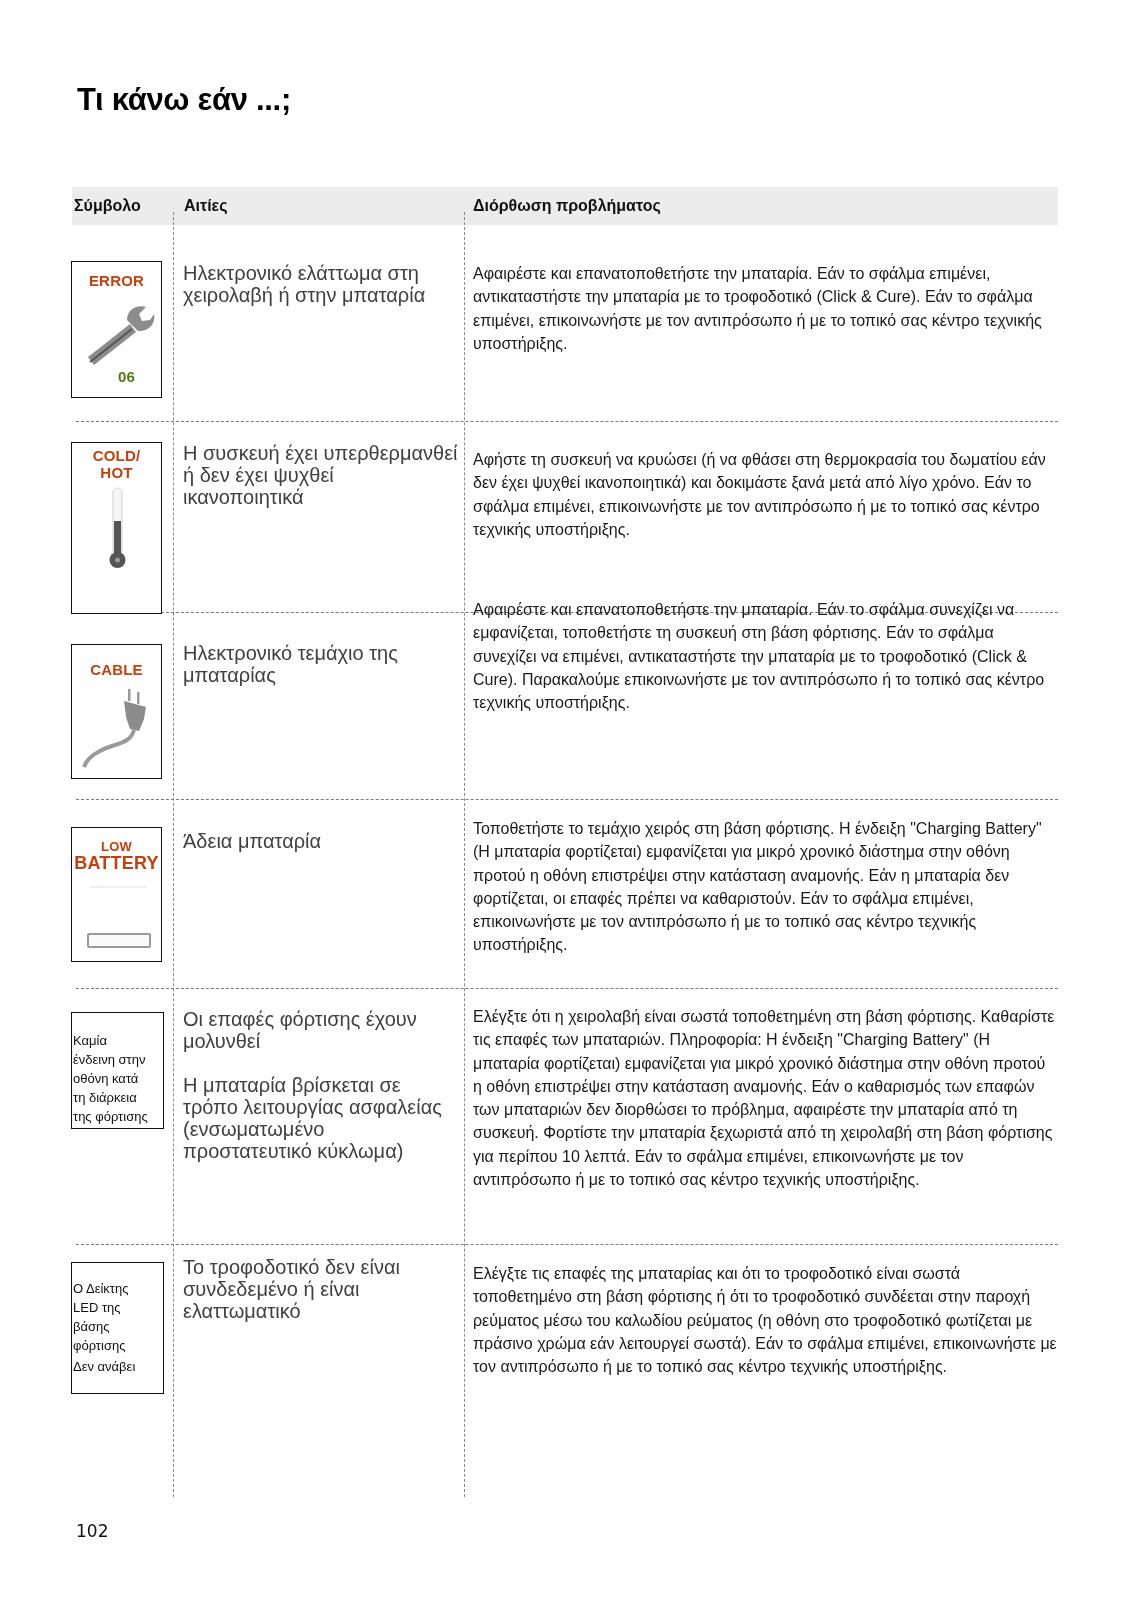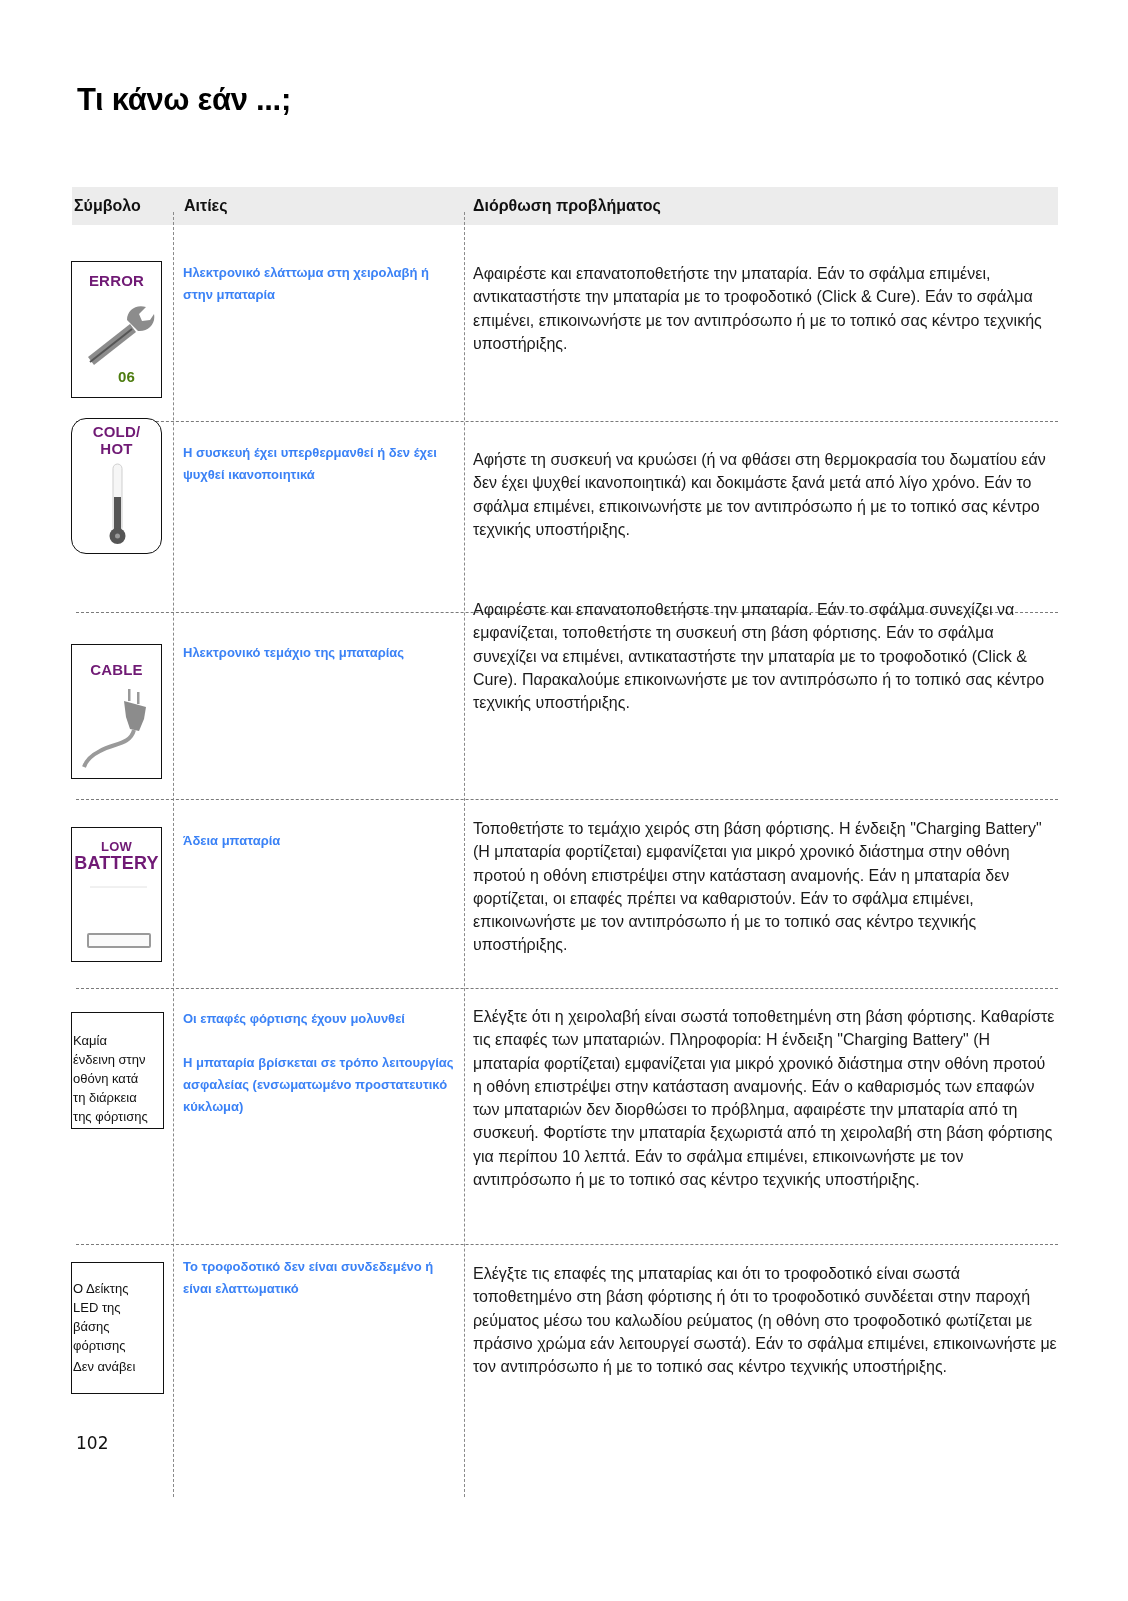--- a/index.html
+++ b/index.html
@@ -38,34 +38,34 @@
     }
     .symbol-text {
       position: absolute; left: 71px; width: 93px; box-sizing: border-box;
       border: 1px solid #111; padding: 18px 1px 6px 1px;
       font-size: 13px; line-height: 19px; color: #111;
     }
     .symbol-text.led { padding-top: 16px; }
     .symbol-text div { white-space: nowrap; }
     .icon-label {
       position: absolute; width: 100%; text-align: center;
-      font-size: 15px; font-weight: bold; color: #701a75; letter-spacing: 0.2px;
+      font-size: 15px; font-weight: bold; color: #c2410c; letter-spacing: 0.2px;
       filter: blur(0.5px);
     }
     .cause {
       position: absolute; left: 183px; width: 275px;
-      font-size: 13px; line-height: 22px; color: #3b82f6; font-weight: bold;
+      font-size: 20px; line-height: 22px; color: #404040;
     }
     .cause p { margin: 0 0 22px 0; }
     .fix {
       position: absolute; left: 473px; width: 585px;
       font-size: 16px; line-height: 23.3px; color: #1a1a1a;
     }
     .page-number {
-      position: absolute; left: 76px; top: 1433px; font-size: 17px;
+      position: absolute; left: 76px; top: 1521px; font-size: 17px;
       font-family: "DejaVu Sans", sans-serif; color: #111;
     }
     svg { position: absolute; }
   </style>
 </head>
 <body>
 
 <div class="title">Τι κάνω εάν ...;</div>
 
 <div class="header-row">
@@ -95,21 +95,21 @@
     </svg>
     <div class="icon-label" style="top:106px; left:10px; color:#4d7c0f;">06</div>
   </div>
   <div class="cause" style="top:262px;">
     <p>Ηλεκτρονικό ελάττωμα στη χειρολαβή ή στην μπαταρία</p>
   </div>
   <div class="fix" style="top:262px;">Αφαιρέστε και επανατοποθετήστε την μπαταρία. Εάν το σφάλμα επιμένει, αντικαταστήστε την μπαταρία με το τροφοδοτικό (Click &amp; Cure). Εάν το σφάλμα επιμένει, επικοινωνήστε με τον αντιπρόσωπο ή με το τοπικό σας κέντρο τεχνικής υποστήριξης.</div>
 </div>
 
 <div>
-  <div class="symbol-box" style="top:418px; height:136px;border-radius:15px;">
+  <div class="symbol-box" style="top:442px; height:172px;">
     <div class="icon-label" style="top:4px;">COLD/</div>
     <div class="icon-label" style="top:21px;">HOT</div>
     <svg width="89" height="134" viewBox="0 0 89 134" style="left:0;top:0;">
       <g style="filter:blur(0.6px)">
         <rect x="41" y="45" width="9" height="68" rx="4.5" fill="#f6f6f6" stroke="#cfcfcf" stroke-width="1"></rect>
         <rect x="42" y="78" width="7" height="36" fill="#555"></rect>
         <circle cx="45.5" cy="117" r="8" fill="#555"></circle>
         <circle cx="45.5" cy="117" r="2.5" fill="#999"></circle>
       </g>
     </svg>

